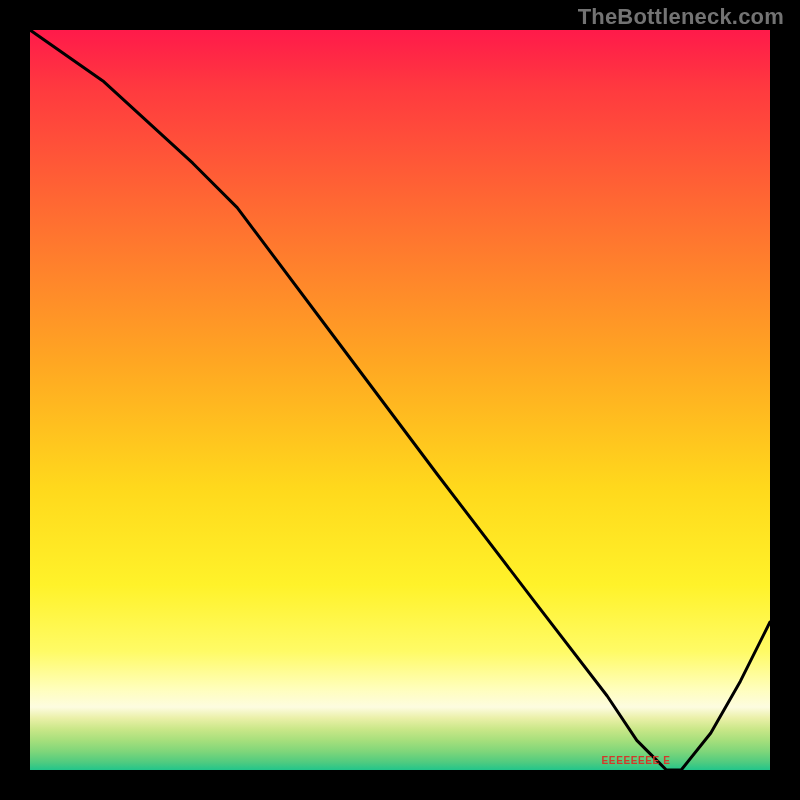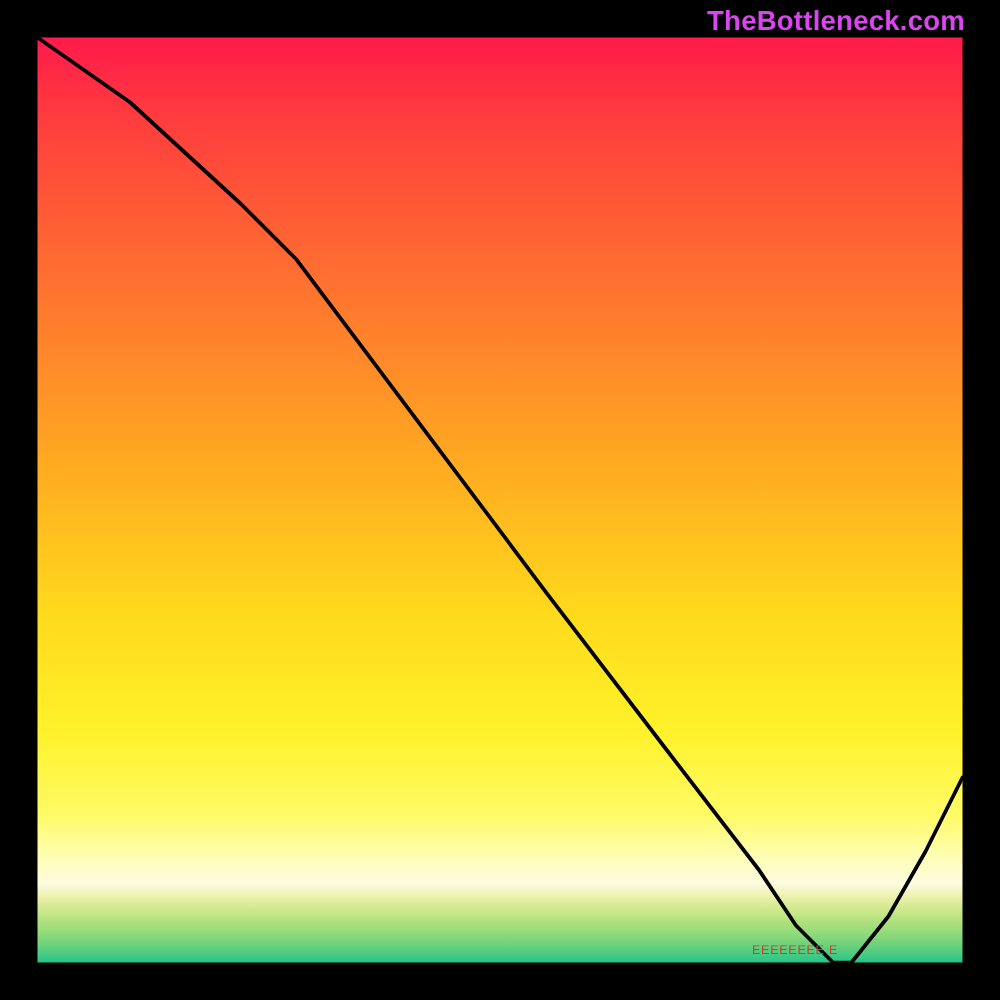--- a/index.html
+++ b/index.html
@@ -6,25 +6,25 @@
   html, body { width: 800px; height: 800px; overflow: hidden; background: #000; }
   .frame {
     position: relative;
     width: 800px;
     height: 800px;
     background: #000;
   }
   .watermark {
     position: absolute;
     top: 4px;
-    right: 28px;
+    right: 16px;
     font-family: Arial, Helvetica, sans-serif;
     font-size: 22px;
     font-weight: 600;
-    color: #d946ef;
+    color: #737373;
     letter-spacing: 0.2px;
   }
   .plot {
     position: absolute;
     left: 30px;
     top: 30px;
     width: 740px;
     height: 740px;
     background: #000;
   }
@@ -49,21 +49,21 @@
         #a6df7c 96%,
         #7fd67a 97.5%,
         #4ecb80 99%,
         #22c58b 100%
       );
   }
   .anno {
     position: absolute;
     font-family: Arial, Helvetica, sans-serif;
     font-size: 10px;
-    font-weight: 400;
+    font-weight: 700;
     color: #d23a2a;
     letter-spacing: 0.6px;
     white-space: nowrap;
   }
   svg.line {
     position: absolute;
     inset: 0;
     width: 100%;
     height: 100%;
     overflow: visible;

